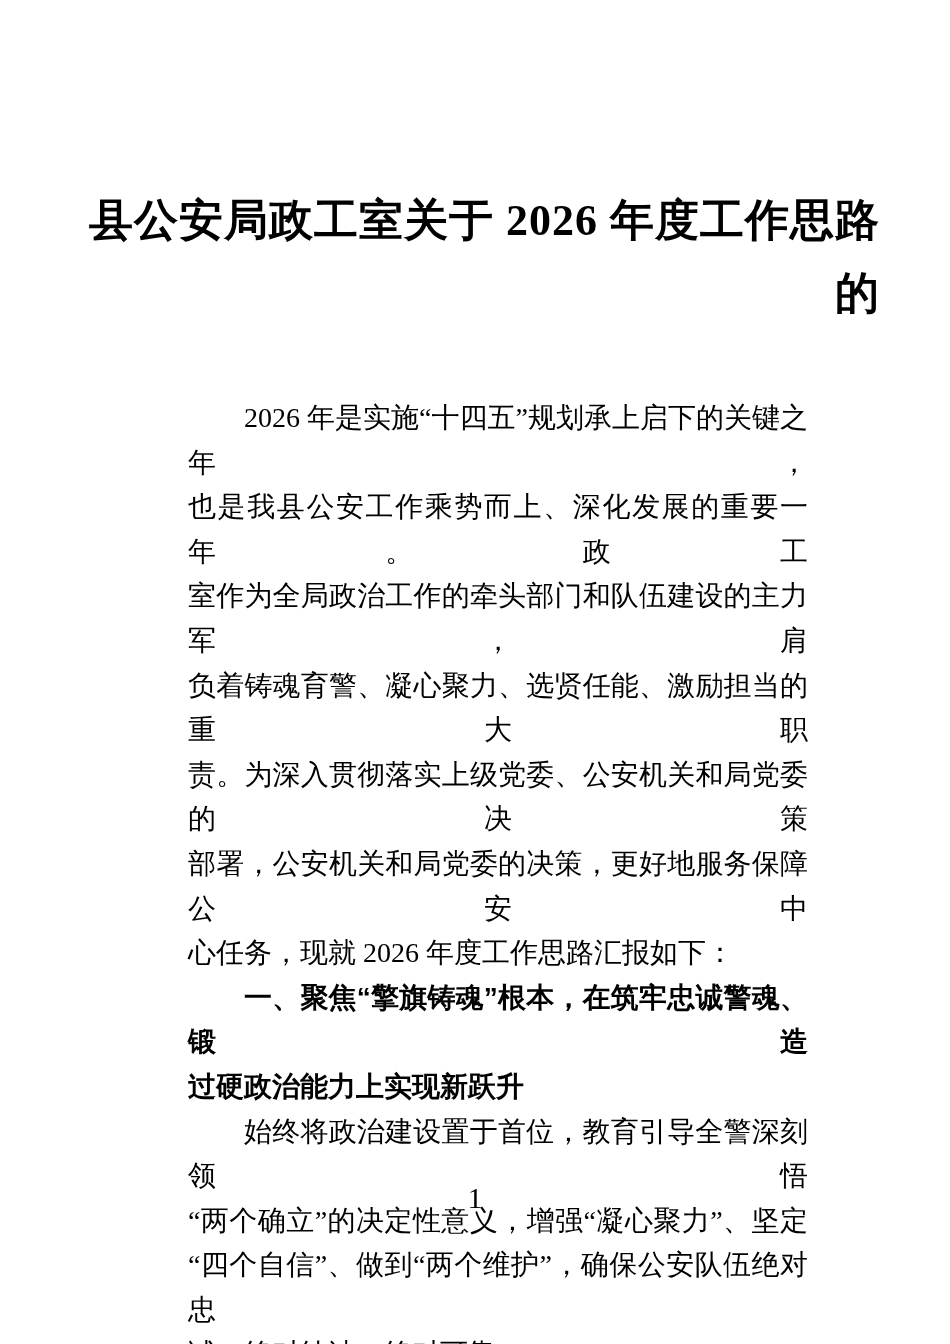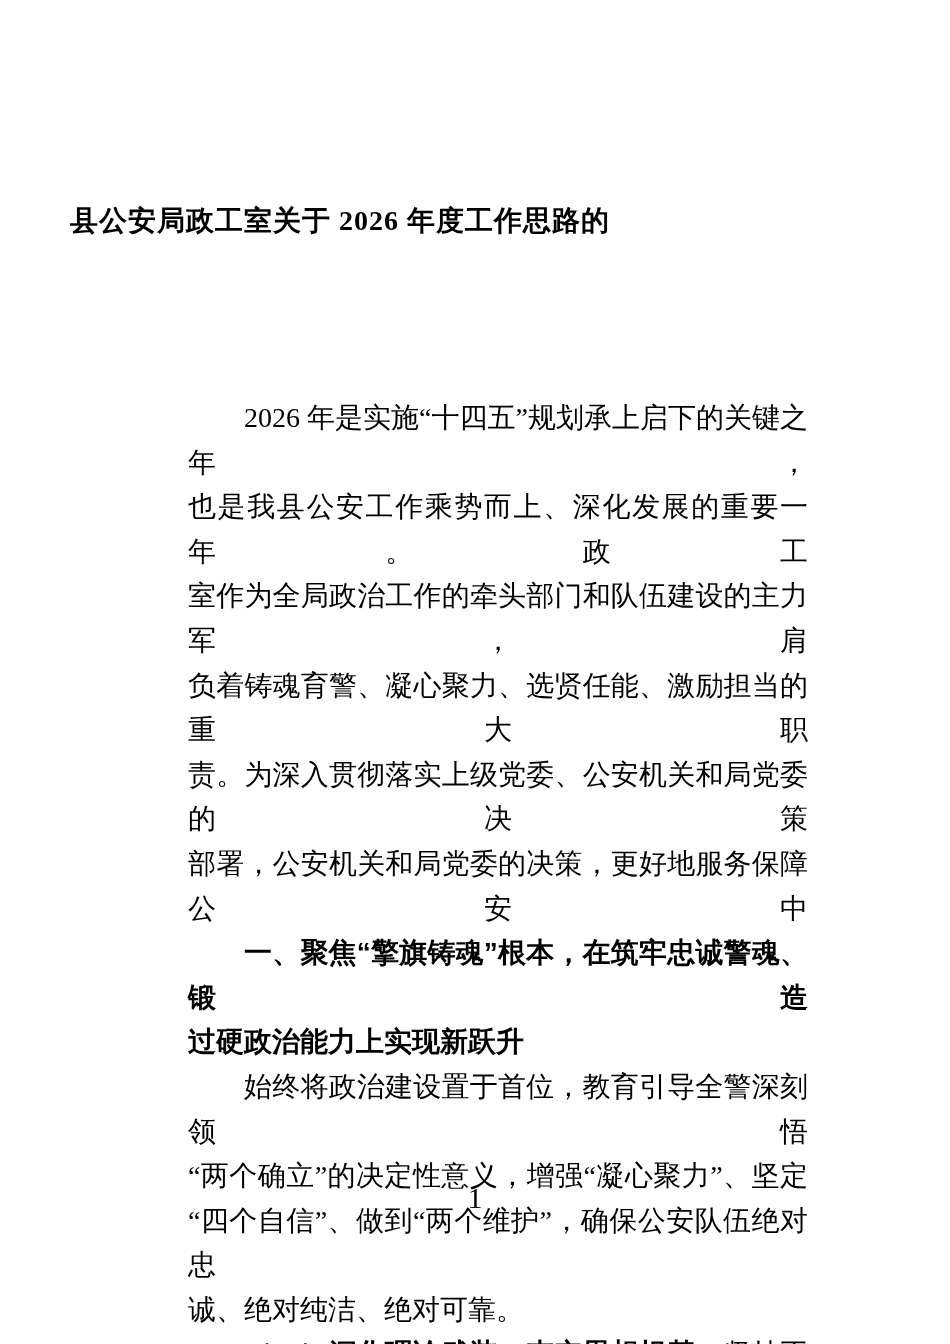--- a/index.html
+++ b/index.html
@@ -14,23 +14,23 @@
     background: #ffffff;
     color: #000000;
     overflow: hidden;
     font-family: "Liberation Serif", "DejaVu Serif", serif;
   }
   .doc-title {
     position: absolute;
     top: 184px;
     left: 70px;
     right: 70px;
-    text-align: left;
+    text-align: right;
     font-weight: bold;
-    font-size: 28px;
+    font-size: 44px;
     line-height: 73px;
     letter-spacing: 1px;
     font-family: "Liberation Serif", "DejaVu Serif", serif;
   }
   .content {
     position: absolute;
     top: 396px;
     left: 140px;
     width: 668px;
     font-size: 28px;
@@ -80,20 +80,21 @@
   </div>
 
   <div class="content">
 
     <div class="line just indent">2026 年是实施“十四五”规划承上启下的关键之年，</div>
     <div class="line just">也是我县公安工作乘势而上、深化发展的重要一年。政工</div>
     <div class="line just">室作为全局政治工作的牵头部门和队伍建设的主力军，肩</div>
     <div class="line just">负着铸魂育警、凝心聚力、选贤任能、激励担当的重大职</div>
     <div class="line just">责。为深入贯彻落实上级党委、公安机关和局党委的决策</div>
     <div class="line just">部署，公安机关和局党委的决策，更好地服务保障公安中</div>
+    <div class="line endp">心任务，现就 2026 年度工作思路汇报如下：</div>
 
     <div class="line just indent hline">一、聚焦“擎旗铸魂”根本，在筑牢忠诚警魂、锻造</div>
     <div class="line endp hline">过硬政治能力上实现新跃升</div>
 
     <div class="line just indent">始终将政治建设置于首位，教育引导全警深刻领悟</div>
     <div class="line just">“两个确立”的决定性意义，增强“凝心聚力”、坚定</div>
     <div class="line just">“四个自信”、做到“两个维护”，确保公安队伍绝对忠</div>
     <div class="line endp">诚、绝对纯洁、绝对可靠。</div>
 
     <div class="line just indent">

